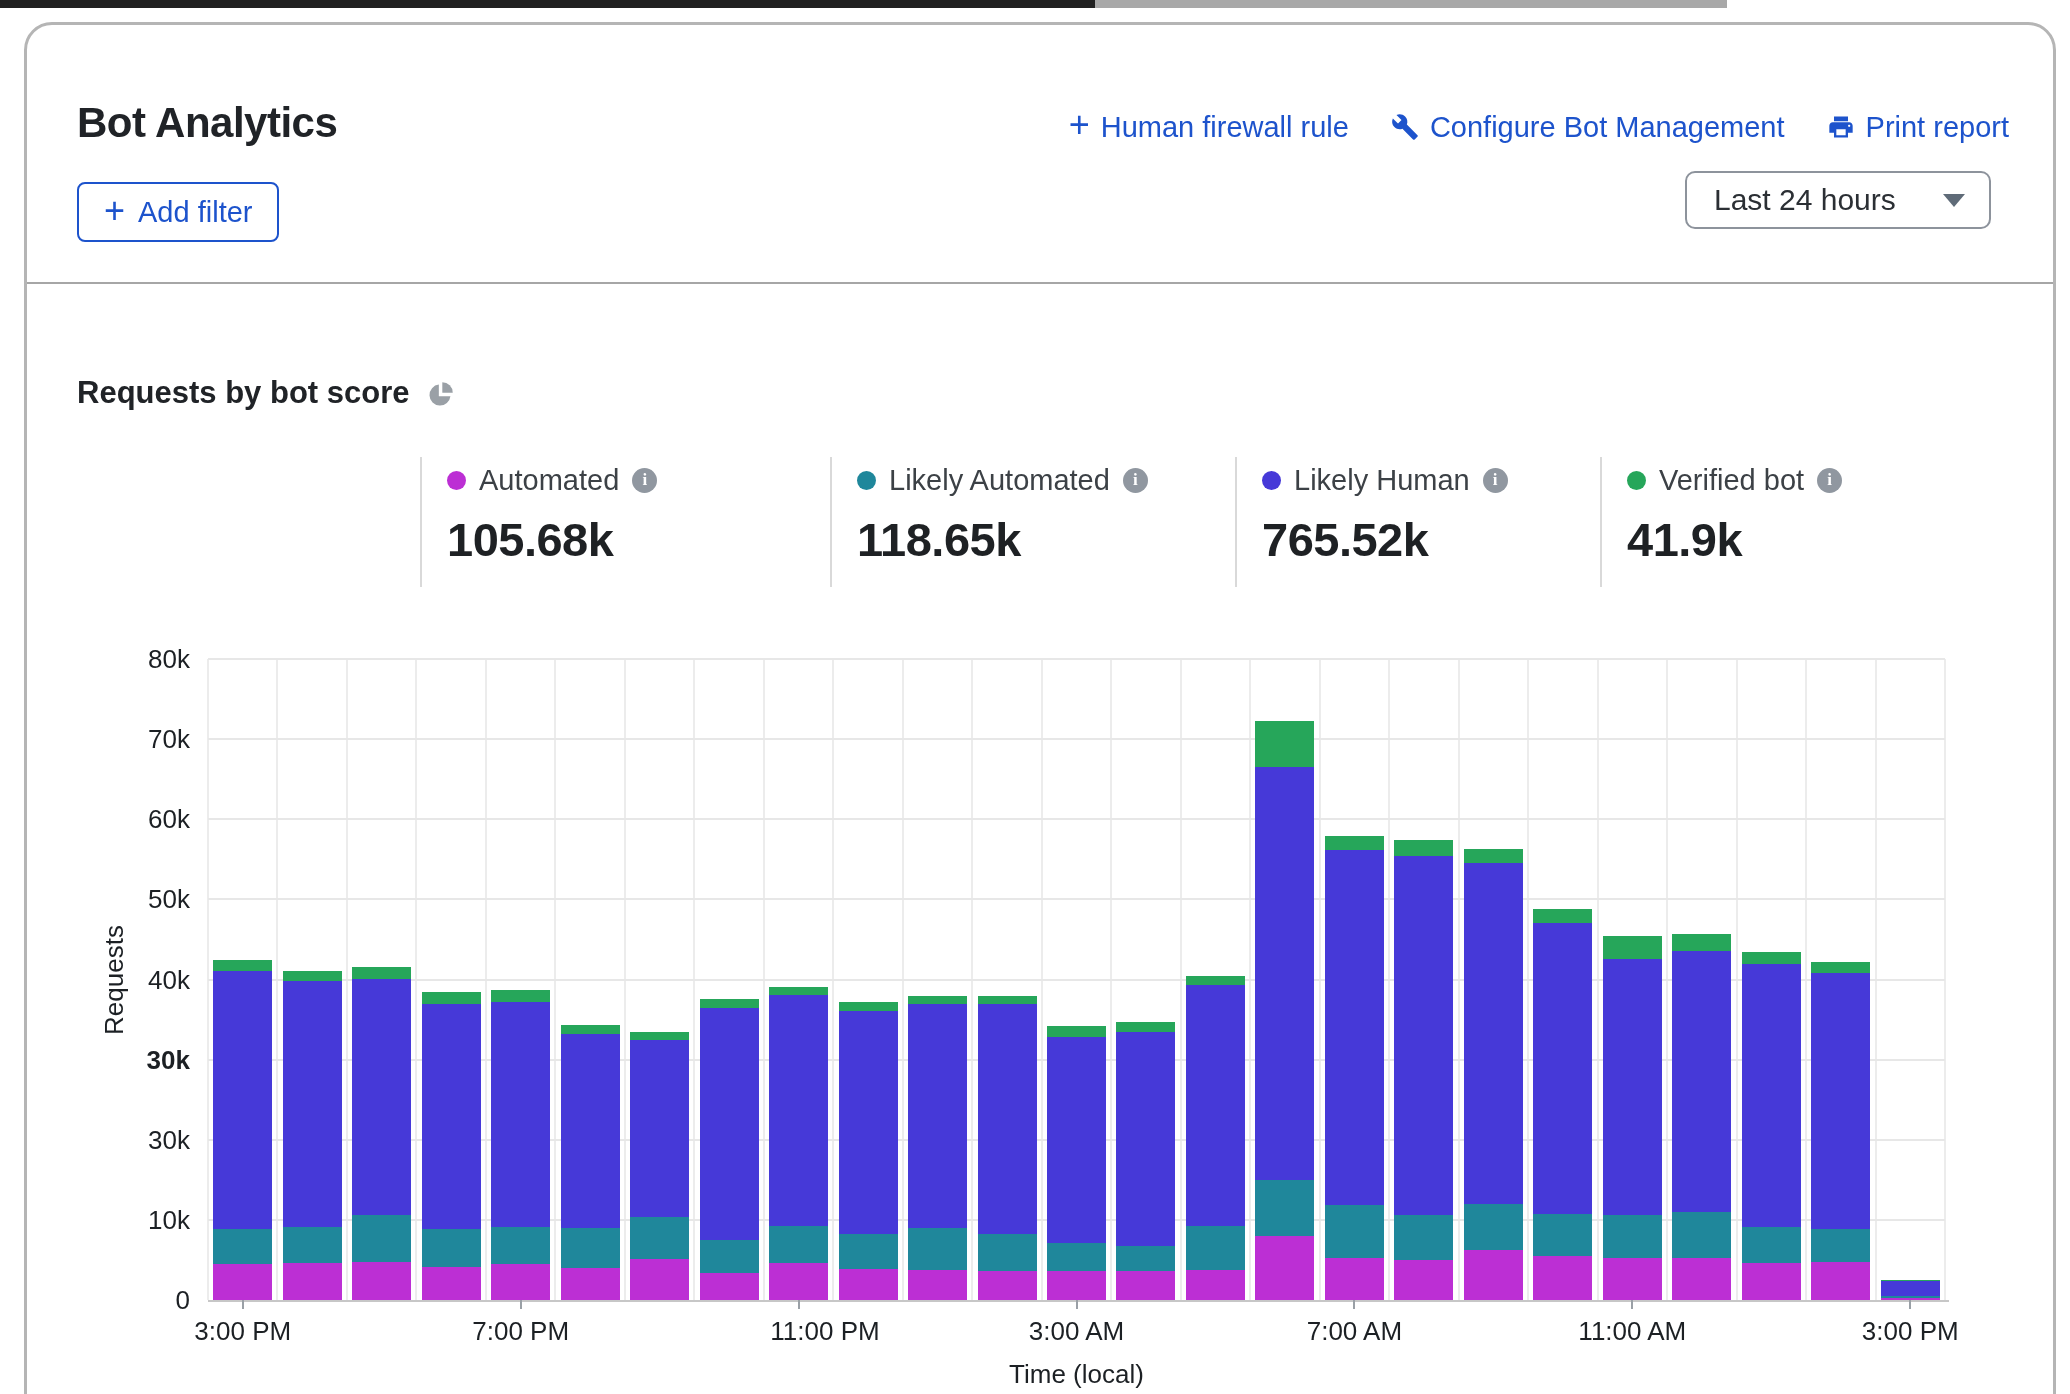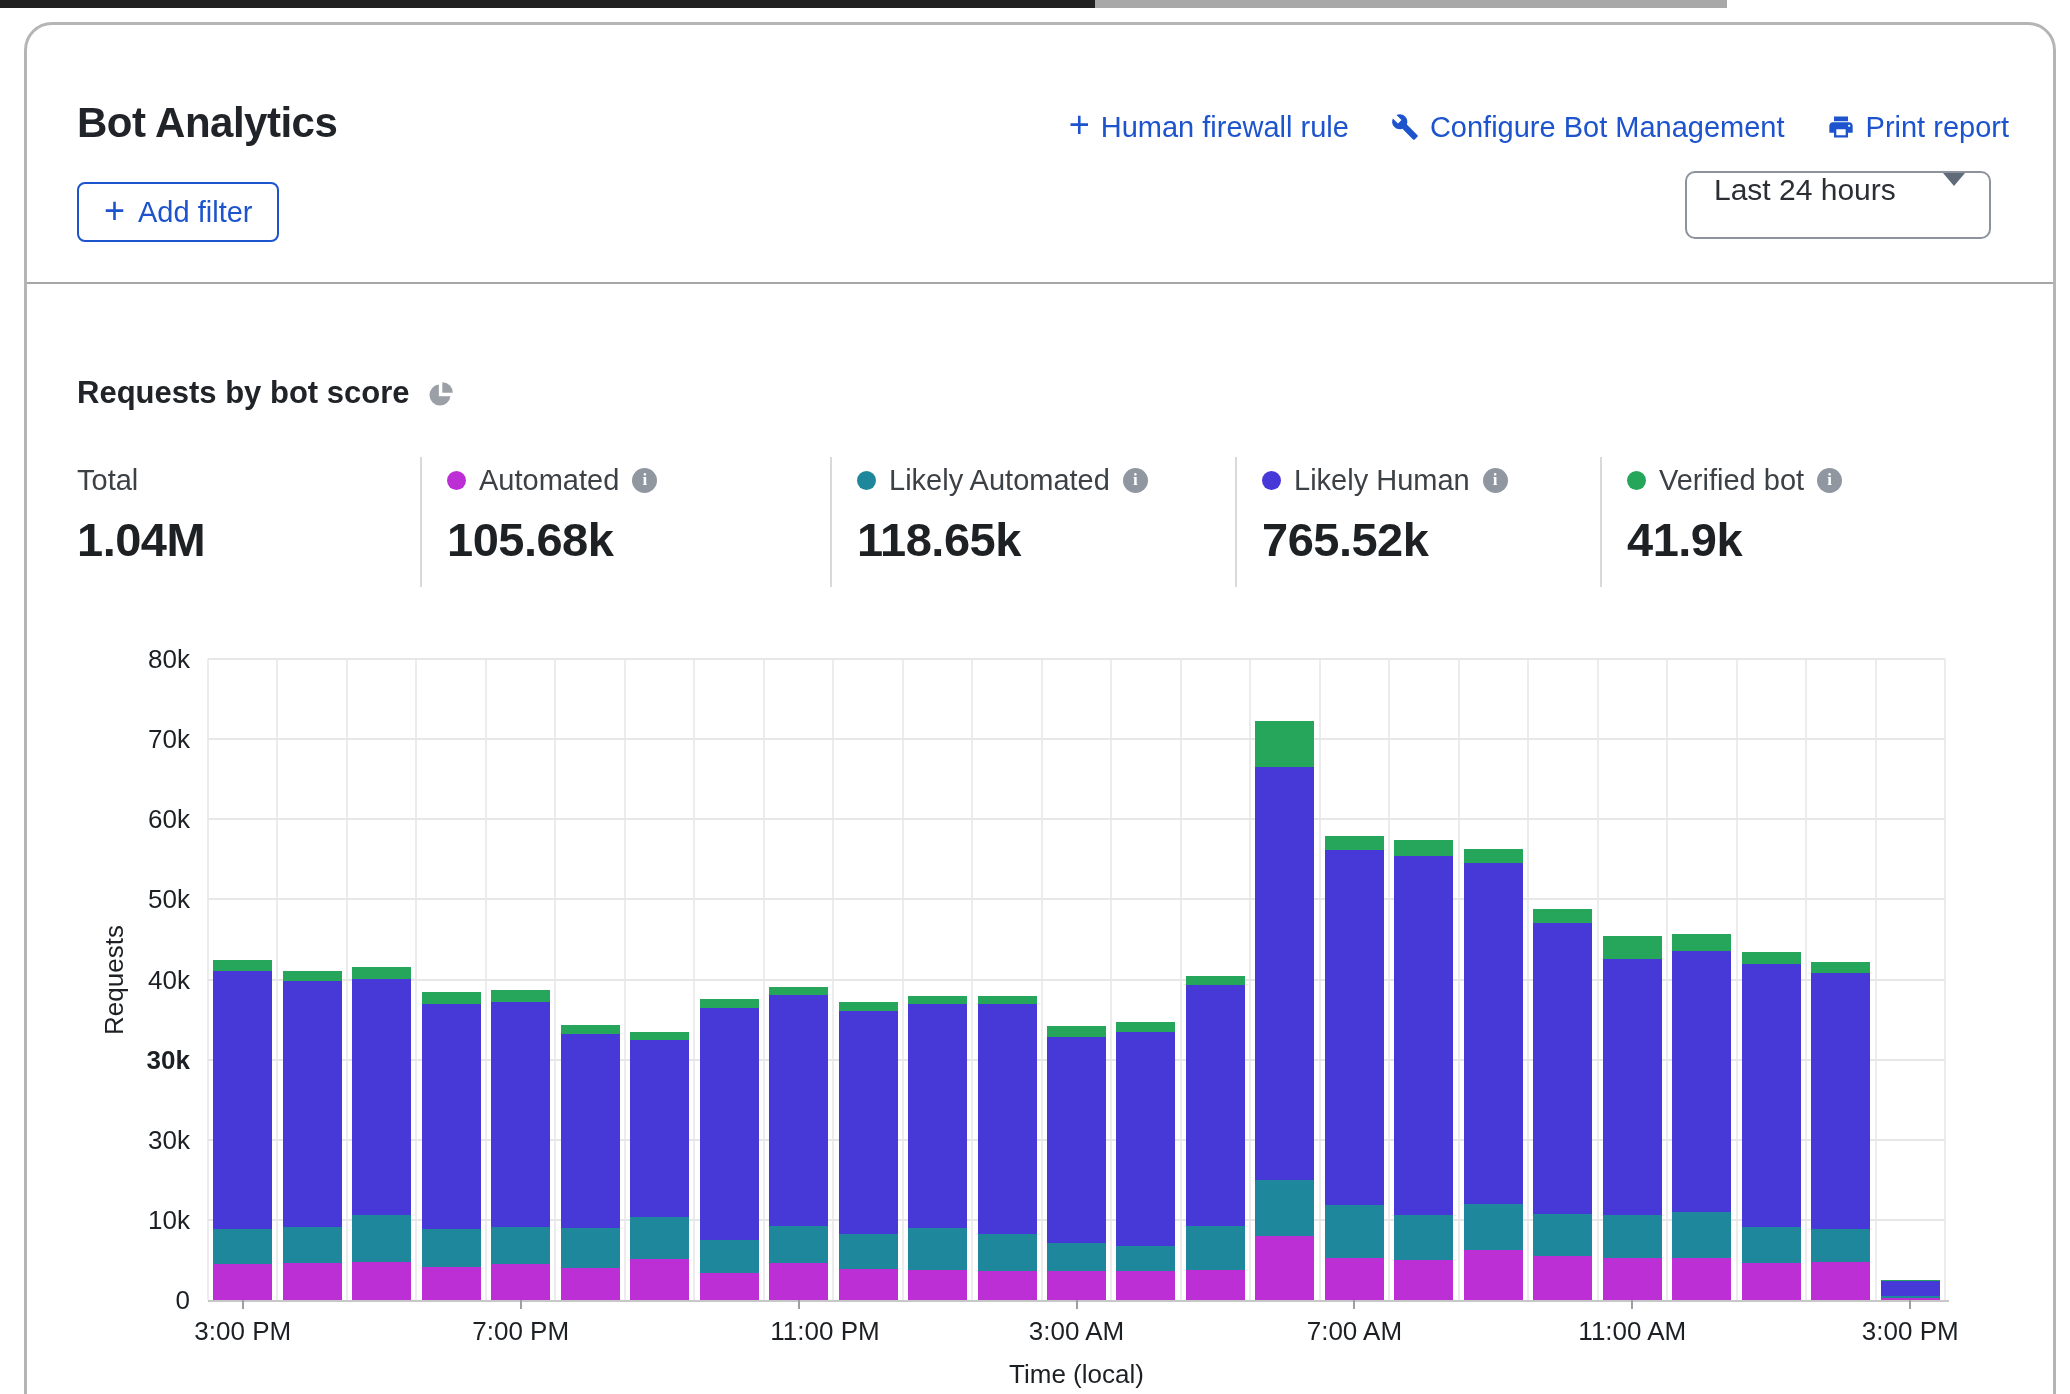--- a/index.html
+++ b/index.html
@@ -12,22 +12,22 @@
   
   .page-title { position:absolute; left:50px; top:74px; font-size:42px; font-weight:700; color:#202327; letter-spacing:-0.5px; }
   .actions { position:absolute; right:44px; top:84px; display:flex; align-items:center; gap:42px; }
   .action { display:flex; align-items:center; gap:11px; color:#1d53cc; font-size:29px; cursor:pointer; text-decoration:none; }
   .plus-glyph { font-size:36px; font-weight:500; line-height:1; position:relative; top:-2px; }
   .action svg { display:block; }
   .add-filter { position:absolute; left:50px; top:157px; height:60px; display:flex; align-items:center; gap:13px;
                 padding:0 25px; border:2px solid #1d53cc; border-radius:8px; background:#fff;
                 color:#1d53cc; font-size:29px; cursor:pointer; }
   .add-filter .plus-glyph { top:-1px; }
-  .dropdown { position:absolute; right:62px; top:146px; width:306px; height:68px; border:2px solid #8d939c;
-              border-radius:10px; background:#fff; display:flex; justify-content:space-between;
+  .dropdown { position:absolute; right:62px; top:146px; width:306px; height:58px; border:2px solid #8d939c;
+              border-radius:10px; background:#fff; display:flex; align-items:center; justify-content:space-between;
               padding:0 24px 0 27px; font-size:30px; color:#2b2f34; cursor:pointer; }
   .caret { width:0; height:0; border-left:11px solid transparent; border-right:11px solid transparent;
            border-top:13px solid #5f6b78; }
   .header-divider { position:absolute; left:0; top:257px; width:100%; height:2px; background:#a6a6a6; }
   
   .section-title { position:absolute; left:50px; top:350px; font-size:31px; font-weight:700; color:#202327;
                    display:flex; align-items:center; gap:17px; }
   .pie-icon svg { display:block; position:relative; top:2px; }
   
   .stat-divider { position:absolute; top:432px; width:2px; height:130px; background:#d9d9d9; }
@@ -109,26 +109,20 @@
         <path d="M14 1.06V10h8.94A9 9 0 0 0 14 1.06z"></path>
       </svg>
     </span>
   </div>
 
   <div class="stat-divider" style="left:393px"></div>
   <div class="stat-divider" style="left:803px"></div>
   <div class="stat-divider" style="left:1208px"></div>
   <div class="stat-divider" style="left:1573px"></div>
 
-  <div class="stat" style="left:50px">
-    <div class="stat-label-row">
-      <span>Total</span>
-    </div>
-    <div class="stat-value">1.04M</div>
-  </div>
 
   <div class="stat" style="left:420px">
     <div class="stat-label-row">
       <span class="dot dot-automated"></span>
       <span>Automated</span>
       <span class="info-icon">i</span>
     </div>
     <div class="stat-value">105.68k</div>
   </div>
 

